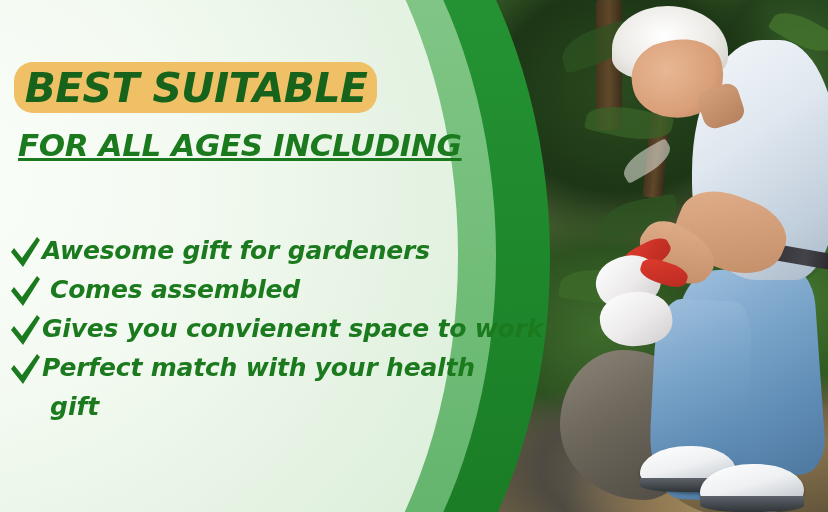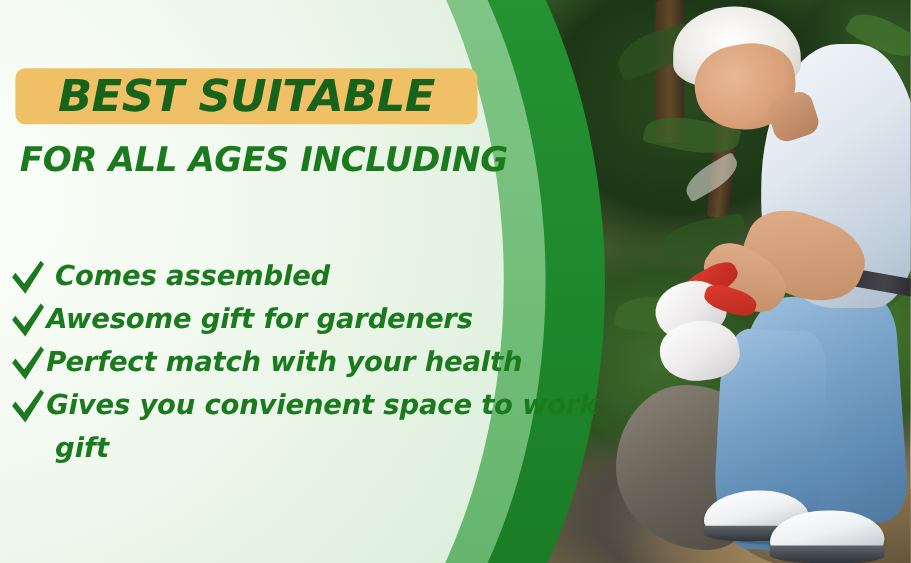--- a/index.html
+++ b/index.html
@@ -150,24 +150,24 @@
     position: absolute;
     left: 0;
     top: 0;
     width: 540px;
     height: 512px;
   }
   .badge {
     position: absolute;
     left: 14px;
     top: 62px;
-    width: 420px;
+    width: 363px;
     height: 51px;
     background: #efc065;
-    border-radius: 9px;
+    border-radius: 19px;
     display: flex;
     align-items: center;
     justify-content: center;
   }
   .badge-text {
     font-family: "DejaVu Sans", sans-serif;
     font-style: italic;
     font-weight: bold;
     font-size: 40px;
     letter-spacing: -0.5px;
@@ -179,20 +179,21 @@
     position: absolute;
     left: 18px;
     top: 126px;
     width: 500px;
     font-style: italic;
     font-weight: bold;
     font-size: 31px;
     line-height: 1.23;
     letter-spacing: -0.4px;
     color: #1c7a1e;
+    text-decoration: underline;
   }
   .subhead div { white-space: nowrap; }
 
   .bullets {
     position: absolute;
     left: 8px;
     top: 232px;
     width: 520px;
   }
   .bullet {
@@ -282,53 +283,53 @@
     <div class="badge">
       <span class="badge-text">BEST SUITABLE</span>
     </div>
 
     <div class="subhead">
       <div>FOR ALL AGES INCLUDING</div>
     </div>
 
     <div class="bullets">
 
+      <div class="bullet">
+        <span class="check">
+          <svg width="34" height="38" viewBox="0 0 34 38">
+            <path d="M3 18 L6 14 L14 24 L29 3 L32 6 L15 33 Z" fill="#1b7a1e"></path>
+          </svg>
+        </span>
+        <span class="bullet-text">Awesome gift for gardeners</span>
+      </div>
+
       <div class="bullet indent-first">
         <span class="check">
           <svg width="34" height="38" viewBox="0 0 34 38">
             <path d="M3 18 L6 14 L14 24 L29 3 L32 6 L15 33 Z" fill="#1b7a1e"></path>
           </svg>
         </span>
         <span class="bullet-text">Comes assembled</span>
       </div>
 
       <div class="bullet">
         <span class="check">
           <svg width="34" height="38" viewBox="0 0 34 38">
             <path d="M3 18 L6 14 L14 24 L29 3 L32 6 L15 33 Z" fill="#1b7a1e"></path>
           </svg>
         </span>
-        <span class="bullet-text">Awesome gift for gardeners</span>
+        <span class="bullet-text">Gives you convienent space to work</span>
       </div>
 
       <div class="bullet">
         <span class="check">
           <svg width="34" height="38" viewBox="0 0 34 38">
             <path d="M3 18 L6 14 L14 24 L29 3 L32 6 L15 33 Z" fill="#1b7a1e"></path>
           </svg>
         </span>
         <span class="bullet-text">Perfect match with your health</span>
       </div>
 
-      <div class="bullet">
-        <span class="check">
-          <svg width="34" height="38" viewBox="0 0 34 38">
-            <path d="M3 18 L6 14 L14 24 L29 3 L32 6 L15 33 Z" fill="#1b7a1e"></path>
-          </svg>
-        </span>
-        <span class="bullet-text">Gives you convienent space to work</span>
-      </div>
-
       <div class="bullet-cont">gift</div>
 
     </div>
   </div>
 </div>
 
 </body></html>

